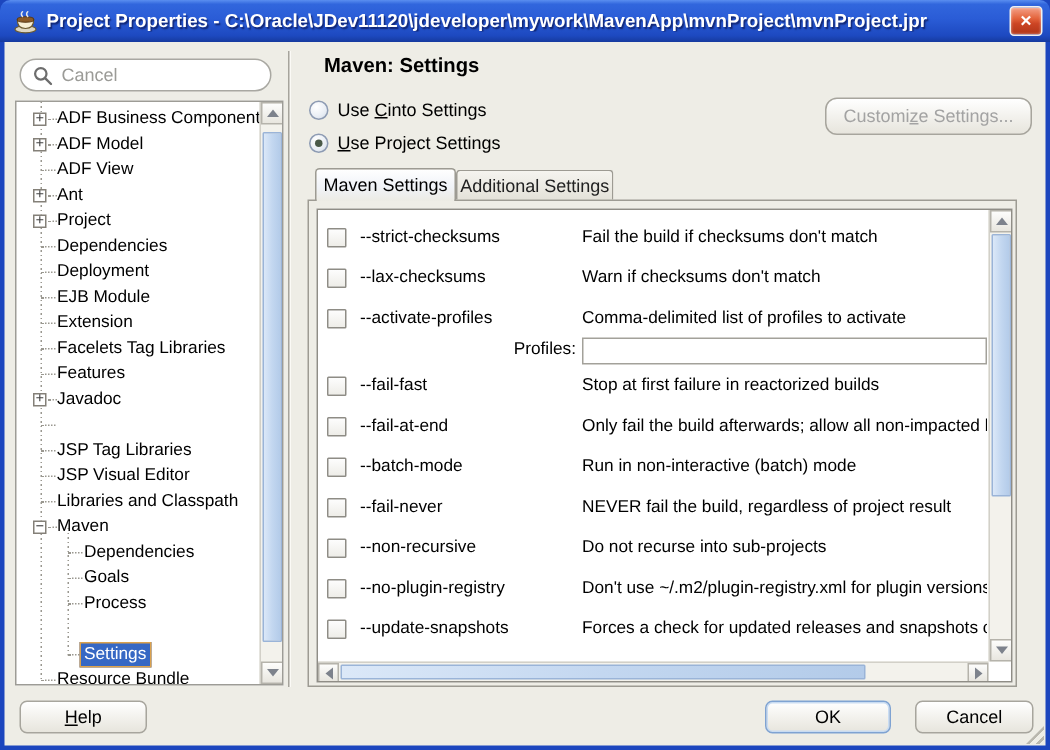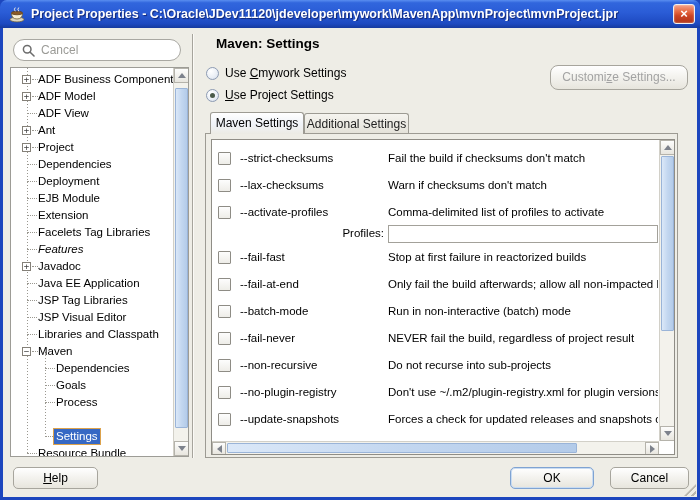--- a/index.html
+++ b/index.html
@@ -156,32 +156,31 @@
             <span class="tree-label" style="left: 27px;">EJB Module</span>
           </div>
           <div class="tree-row" style="top: 139px;">
             <span class="dots" style="left: 16px; width: 10px;"></span>
             <span class="tree-label" style="left: 27px;">Extension</span>
           </div>
           <div class="tree-row" style="top: 156px;">
             <span class="dots" style="left: 16px; width: 10px;"></span>
             <span class="tree-label" style="left: 27px;">Facelets Tag Libraries</span>
           </div>
-          <div class="tree-row" style="top: 173px; font-style: italic;">
+          <div class="tree-row" style="top: 173px;">
             <span class="dots" style="left: 16px; width: 10px;"></span>
             <span class="tree-label" style="left: 27px;">Features</span>
           </div>
           <div class="tree-row" style="top: 190px;">
             <span class="expander">+</span>
             <span class="dots" style="left: 21px; width: 6px;"></span>
             <span class="tree-label" style="left: 27px;">Javadoc</span>
           </div>
           <div class="tree-row" style="top: 207px;">
             <span class="dots" style="left: 16px; width: 10px;"></span>
-            <span class="tree-label" style="left: 27px;">Java EE Application</span>
           </div>
           <div class="tree-row" style="top: 224px;">
             <span class="dots" style="left: 16px; width: 10px;"></span>
             <span class="tree-label" style="left: 27px;">JSP Tag Libraries</span>
           </div>
           <div class="tree-row" style="top: 241px;">
             <span class="dots" style="left: 16px; width: 10px;"></span>
             <span class="tree-label" style="left: 27px;">JSP Visual Editor</span>
           </div>
           <div class="tree-row" style="top: 258px;">
@@ -224,21 +223,21 @@
           </div>
       </div>
     </div>
 
     <div class="divider"></div>
 
     <div class="heading">Maven: Settings</div>
 
     <div class="radio-row" style="top:37px;">
       <span class="radio"></span>
-      <span><span>Use </span><u>C</u><span>mywork Settings</span></span>
+      <span><span>Use </span><u>C</u><span>into Settings</span></span>
     </div>
     <div class="radio-row" style="top:59px;">
       <span class="radio on"></span>
       <span><span></span><u>U</u><span>se Project Settings</span></span>
     </div>
 
     <div class="btn disabled customize-btn">
       <span>Customi</span><u>z</u><span>e Settings...</span>
     </div>
 

